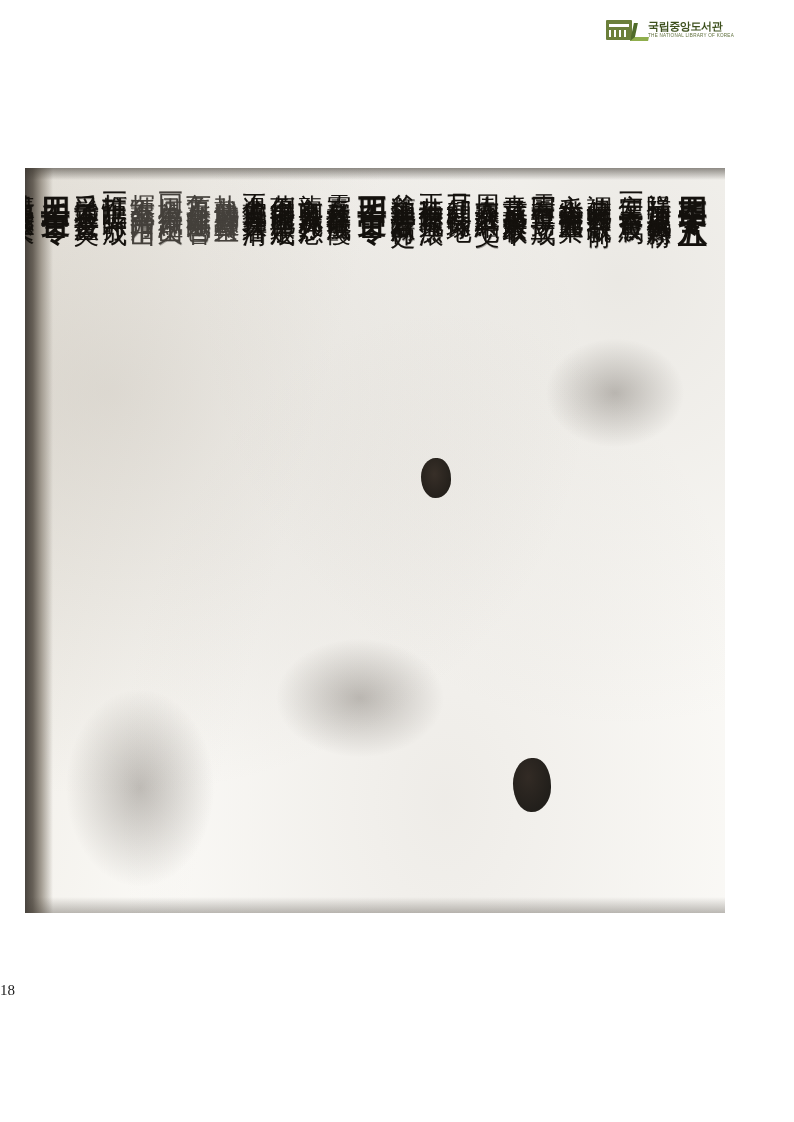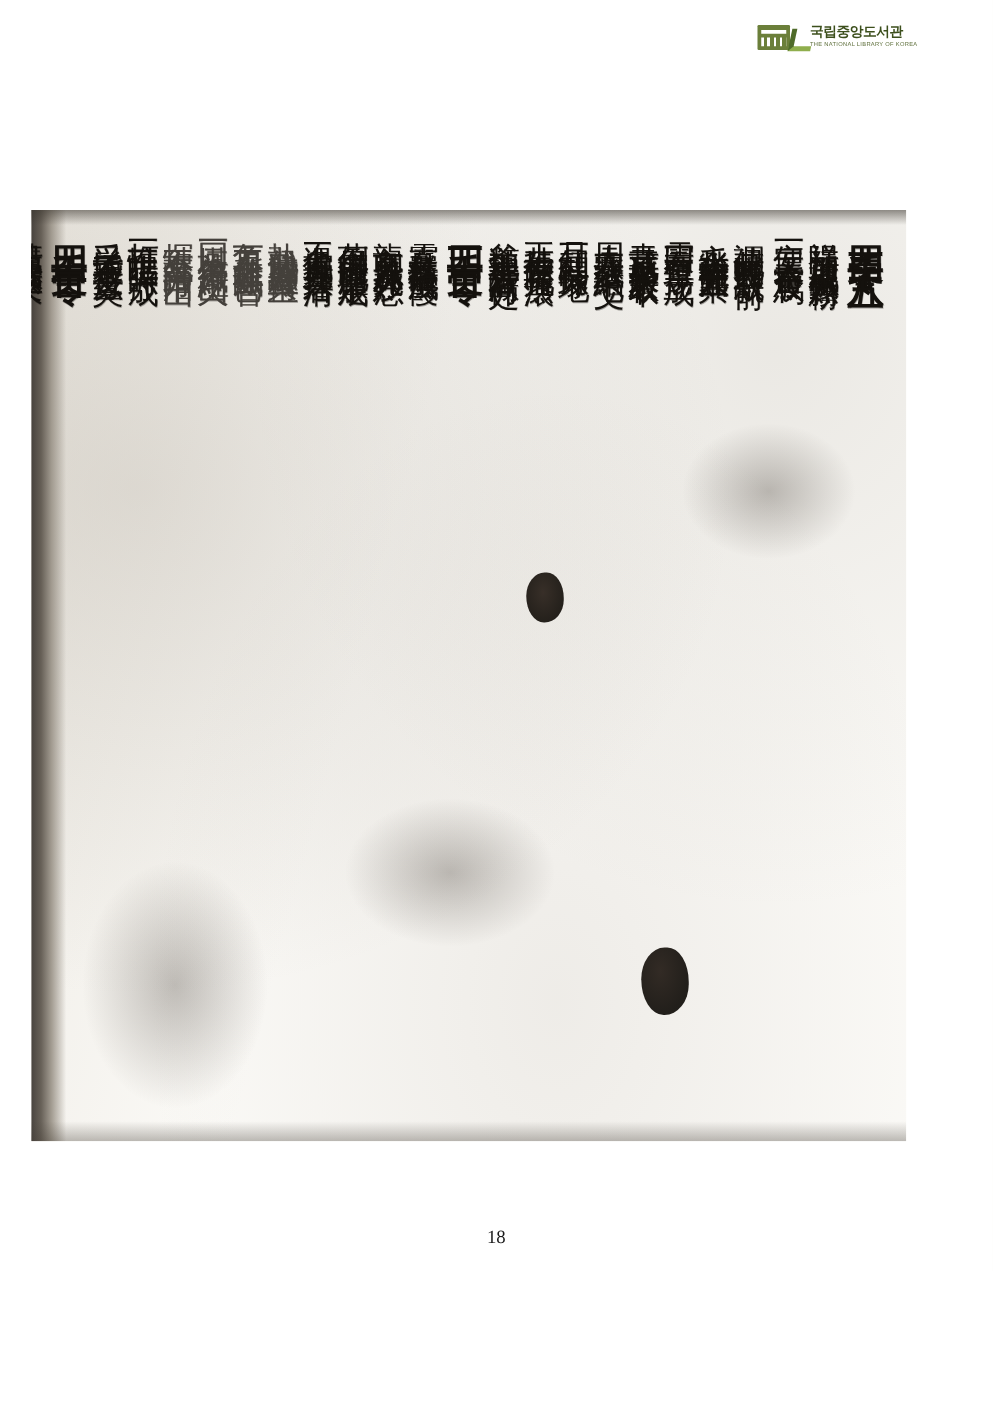--- a/index.html
+++ b/index.html
@@ -180,21 +180,21 @@
   }
   .smudge-1 { left: 250px; top: 470px; width: 170px; height: 120px; }
   .smudge-2 { left: 40px;  top: 520px; width: 150px; height: 200px; }
   .smudge-3 { left: 520px; top: 170px; width: 140px; height: 110px; }
 
   
   .page-number {
     position: absolute;
     left: 0; right: 0;
     top: 982px;
-    text-align: center;
+    text-align: left;
     font-family: "Liberation Serif", serif;
     font-size: 15px;
     color: #1a1a1a;
   }
 </style>
 </head>
 <body>
 
 <div class="logo-block">
   <div class="logo-mark"></div>

